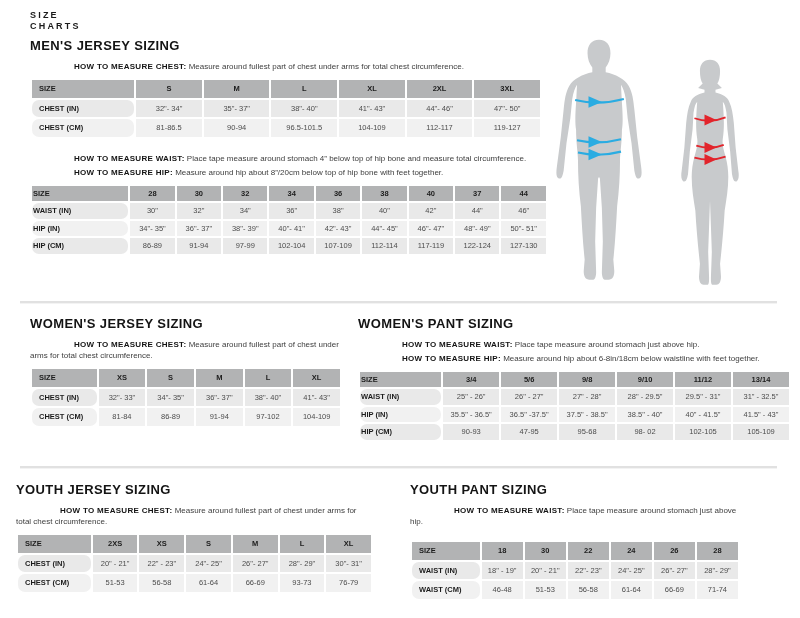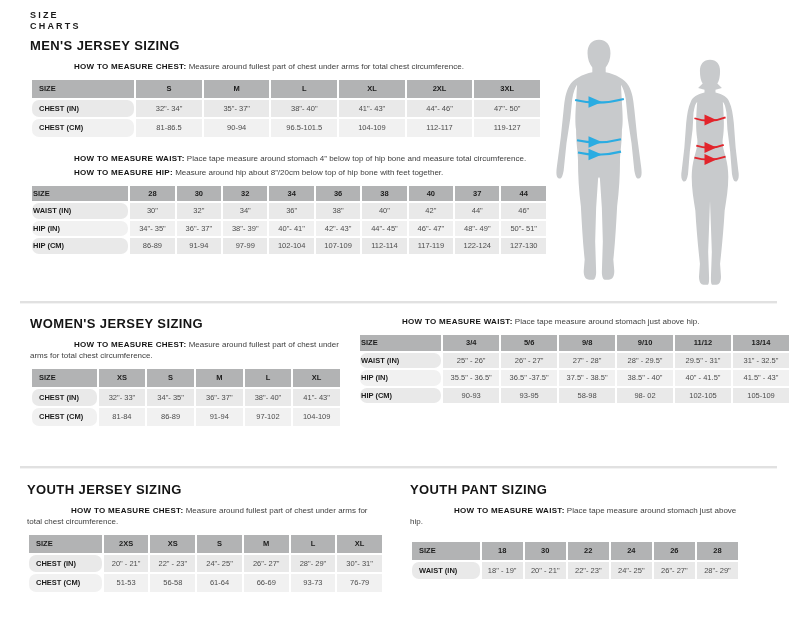--- a/index.html
+++ b/index.html
@@ -21,21 +21,21 @@
   tbody tr:nth-child(odd) td,tbody tr:nth-child(odd) th{background:#e9e9e9;}
   tbody tr:nth-child(even) td,tbody tr:nth-child(even) th{background:#f1f1f1;}
   tbody td{color:#4c4c4c;}
   table.compact th,table.compact td{padding:4px 1px;}
   .divider{position:absolute;left:20px;width:757px;height:2px;background:#e1e1e1;border-bottom:1px solid #f3f3f3;}
   #mens-jersey{left:30px;top:38px;width:512px;}
   #figures{left:542px;top:28px;width:250px;height:274px;}
   #mens-pant{left:30px;top:153px;width:518px;}
   #womens-jersey{left:30px;top:316px;width:312px;}
   #womens-pant{left:358px;top:316px;width:433px;}
-  #youth-jersey{left:27px;top:482px;width:357px;}
+  #youth-jersey{left:16px;top:482px;width:357px;}
   #youth-pant{left:410px;top:482px;width:330px;}
   .sil{fill:var(--sil,#c8cacc);}
   .m-line{stroke:var(--m-arrow,#2aace2);stroke-width:2.2;fill:none;}
   .m-head{fill:var(--m-arrow,#2aace2);}
   .f-line{stroke:var(--f-arrow,#e2242b);stroke-width:2;fill:none;}
   .f-head{fill:var(--f-arrow,#e2242b);}
   svg{position:absolute;}
   #male-svg{left:2px;top:8px;}
   #female-svg{left:118px;top:28px;}
 </style>
@@ -196,21 +196,23 @@
           <td>86-89</td>
           <td>91-94</td>
           <td>97-102</td>
           <td>104-109</td>
         </tr>
       </tbody>
     </table>
 </div>
 
 <div id="womens-pant" class="abs">
+  <h2 class="section-title">WOMEN'S PANT SIZING</h2>
   <p class="howto"><strong>HOW TO MEASURE WAIST:</strong> <span>Place tape measure around stomach just above hip.</span></p>
+  <p class="howto"><strong>HOW TO MEASURE HIP:</strong> <span>Measure around hip about 6-8in/18cm below waistline with feet together.</span></p>
   <table class="compact">
       <thead>
         <tr>
           <th>SIZE</th>
           <th>3/4</th>
           <th>5/6</th>
           <th>9/8</th>
           <th>9/10</th>
           <th>11/12</th>
           <th>13/14</th>
@@ -231,22 +233,22 @@
           <td>35.5" - 36.5"</td>
           <td>36.5" -37.5"</td>
           <td>37.5" - 38.5"</td>
           <td>38.5" - 40"</td>
           <td>40" - 41.5"</td>
           <td>41.5" - 43"</td>
         </tr>
         <tr>
           <th class="rowlabel">HIP (CM)</th>
           <td>90-93</td>
-          <td>93-95</td>
-          <td>58-98</td>
+          <td>47-95</td>
+          <td>95-68</td>
           <td>98- 02</td>
           <td>102-105</td>
           <td>105-109</td>
         </tr>
       </tbody>
     </table>
 </div>
 
 <div class="divider" style="top:466px;"></div>
 
@@ -306,15 +308,24 @@
       <tbody>
         <tr>
           <th class="rowlabel">WAIST (IN)</th>
           <td>18" - 19"</td>
           <td>20" - 21"</td>
           <td>22"- 23"</td>
           <td>24"- 25"</td>
           <td>26"- 27"</td>
           <td>28"- 29"</td>
         </tr>
+        <tr>
+          <th class="rowlabel">WAIST (CM)</th>
+          <td>46-48</td>
+          <td>51-53</td>
+          <td>56-58</td>
+          <td>61-64</td>
+          <td>66-69</td>
+          <td>71-74</td>
+        </tr>
       </tbody>
     </table>
 </div>
 
 </body></html>

